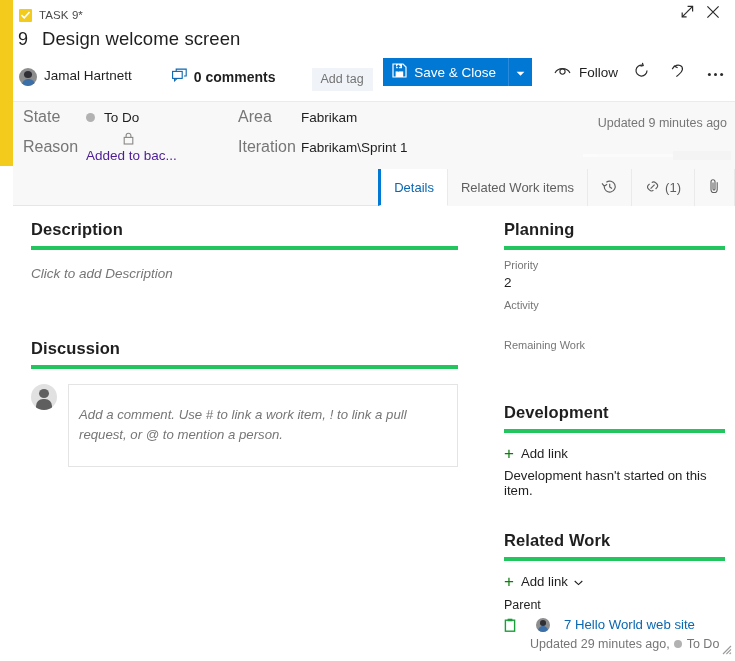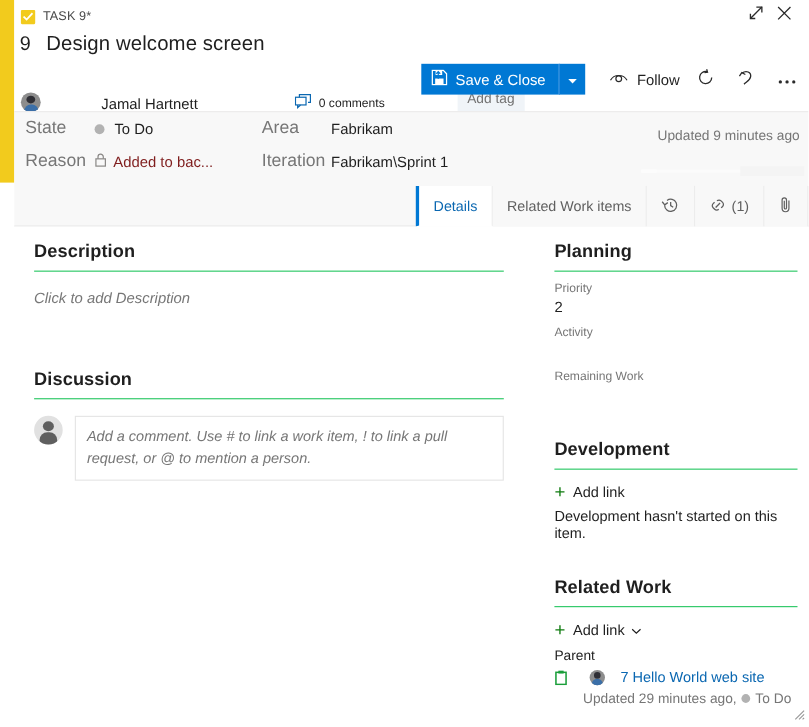--- a/index.html
+++ b/index.html
@@ -40,38 +40,38 @@
   .crumb-text {
     font-size: 11.5px; color: #4a4a4a; letter-spacing: .1px; white-space: nowrap;
   }
   .title-row {
     display: flex; align-items: baseline; padding: 2px 0 0 5px; height: 32px;
   }
   .wi-id { font-size: 18px; color: #1f1f1f; margin-right: 14px; font-weight: 400; }
   .wi-title { font-size: 18.5px; color: #1f1f1f; font-weight: 400; letter-spacing: .1px; }
 
   .meta-row {
-    display: flex; align-items: flex-end; padding: 8px 0 0 6px; height: 34px; gap: 48px;
+    display: flex; align-items: flex-start; padding: 8px 0 0 6px; height: 34px;
   }
   .avatar {
     width: 18px; height: 18px; border-radius: 50%; flex: 0 0 auto;
     background: #8d8d8d; position: relative; overflow: hidden; margin-right: 7px;
   }
   .avatar::before {
     content:""; position:absolute; left: 5px; top: 2.5px; width: 8px; height: 7px;
     border-radius: 50%; background: #2f2f35;
   }
   .avatar::after {
     content:""; position:absolute; left: 2.5px; top: 10.5px; width: 13px; height: 10px;
     border-radius: 6px 6px 0 0; background: #3b6fa8;
   }
   .assignee { font-size: 13.5px; color: #1f1f1f; margin-right: 40px; white-space: nowrap; }
   .comments-link {
-    display: inline-flex; align-items: center; font-size: 11px; color: #1f1f1f;
-    margin-right: 18px; cursor: pointer; white-space: nowrap;
+    display: inline-flex; align-items: center; font-size: 14px; color: #1f1f1f;
+    margin-right: 36px; cursor: pointer; white-space: nowrap; font-weight: bold;
   }
   .comments-link .ic { margin-right: 7px; display:block; }
   .add-tag {
     background: #f0f4f8; color: #737373; font-size: 12.5px;
     padding: 4px 9px 5px; border: none; cursor: pointer; white-space: nowrap;
   }
   .spacer { flex: 1 1 auto; }
 
   
   .toolbar-right {
@@ -114,21 +114,21 @@
   }
   .fs-row { display: flex; align-items: center; height: 30px; padding-left: 10px; }
   .fs-label {
     font-size: 16px; color: #767676; width: 63px; flex: 0 0 auto;
   }
   .fs-label.narrow { width: 63px; }
   .fs-value {
     font-size: 13.5px; color: #1f1f1f; display: inline-flex; align-items: center;
     white-space: nowrap;
   }
-  .fs-value.muted { color: #7f1d1d; }
+  .fs-value.muted { color: #4c1d95; flex-direction: column; }
   .state-dot {
     width: 9px; height: 9px; border-radius: 50%; background: #b2b2b2;
     margin-right: 9px; flex:0 0 auto;
   }
   .col-a { width: 215px; flex: 0 0 auto; display:flex; align-items:center; }
   .col-b { width: 240px; flex: 0 0 auto; display:flex; align-items:center; }
   .lock-ic { margin-right: 6px; display:block; }
   .updated-text {
     position: absolute; right: 8px; top: 14px; font-size: 12.5px; color: #767676;
     white-space: nowrap;
@@ -165,40 +165,40 @@
     padding: 0 22px 0 18px; box-sizing: border-box;
   }
   .col-right {
     position: absolute; left: 480px; top: 0; right: 0; bottom: 0;
     padding: 0 10px 0 11px; box-sizing: border-box;
   }
   .sec-head {
     font-size: 16.5px; font-weight: 700; color: #1f1f1f; padding-top: 14px;
     padding-bottom: 7px; letter-spacing: .1px;
   }
-  .sec-rule { border-bottom: 1px solid #22c55e; }
+  .sec-rule { border-bottom: 4px solid #22c55e; }
   .placeholder-text {
     font-style: italic; color: #767676; font-size: 13.5px; padding-top: 16px;
   }
   .disc-row { display: flex; padding-top: 15px; }
   .disc-avatar {
     width: 26px; height: 26px; border-radius: 50%; background: #e1e1e1;
     flex: 0 0 auto; margin-right: 11px; position: relative; overflow:hidden;
   }
   .disc-avatar::before {
     content:""; position:absolute; left:8px; top:4.5px; width:10px; height:9px;
     border-radius:50%; background:#5f5f5f;
   }
   .disc-avatar::after {
     content:""; position:absolute; left:5px; top:14.5px; width:16px; height:12px;
     border-radius:7px 7px 0 0; background:#5f5f5f;
   }
   .comment-box {
     flex: 1 1 auto; border: 1px solid #e4e4e4; min-height: 48px;
-    padding: 8px 10px; box-sizing: border-box; font-style: italic;
+    padding: 20px 10px; box-sizing: border-box; font-style: italic;
     color: #767676; font-size: 13.2px; line-height: 1.55; cursor: text;
   }
 
   
   .r-label { font-size: 11px; color: #767676; padding-top: 9px; }
   .r-value { font-size: 13.5px; color: #1f1f1f; padding-top: 4px; }
   .r-gap { height: 19px; }
   .add-link {
     display: inline-flex; align-items: center; font-size: 13.2px; color: #1f1f1f;
     padding-top: 12px; cursor: pointer;

